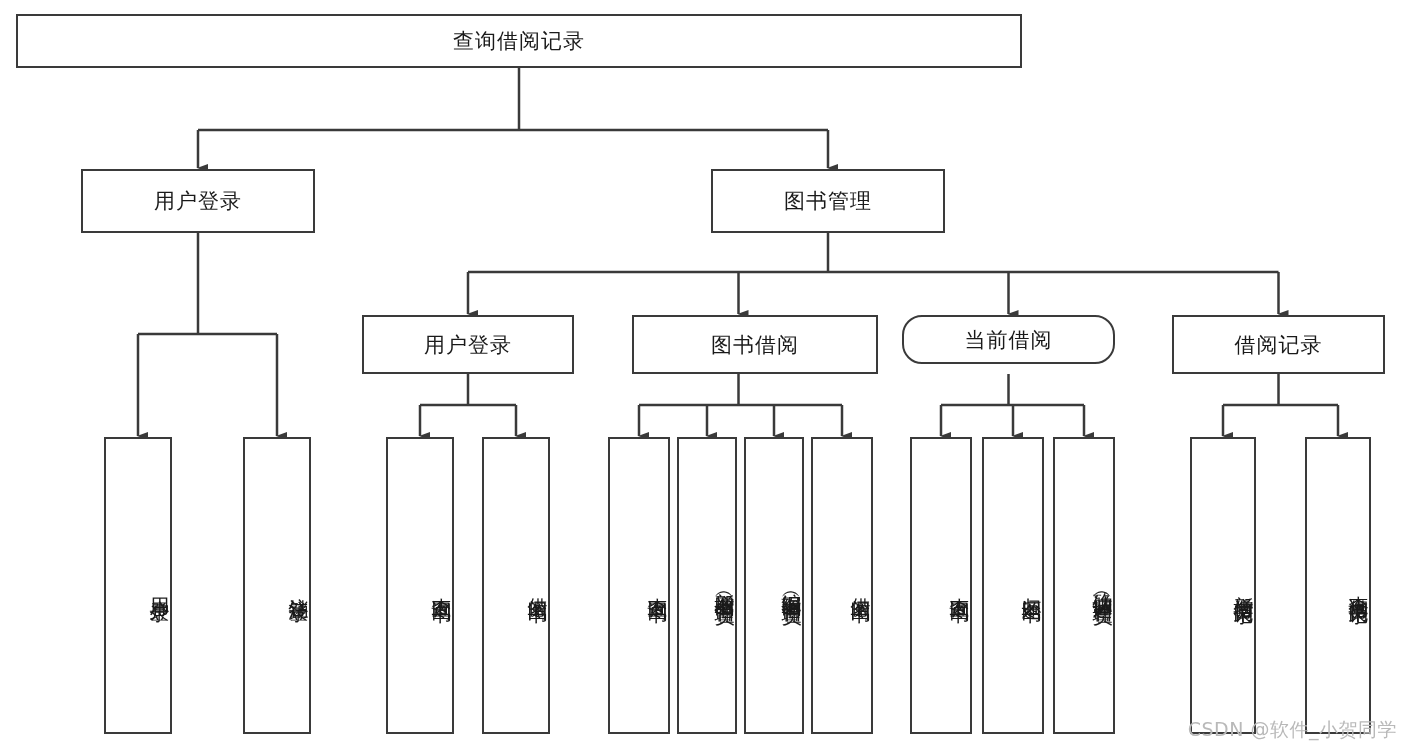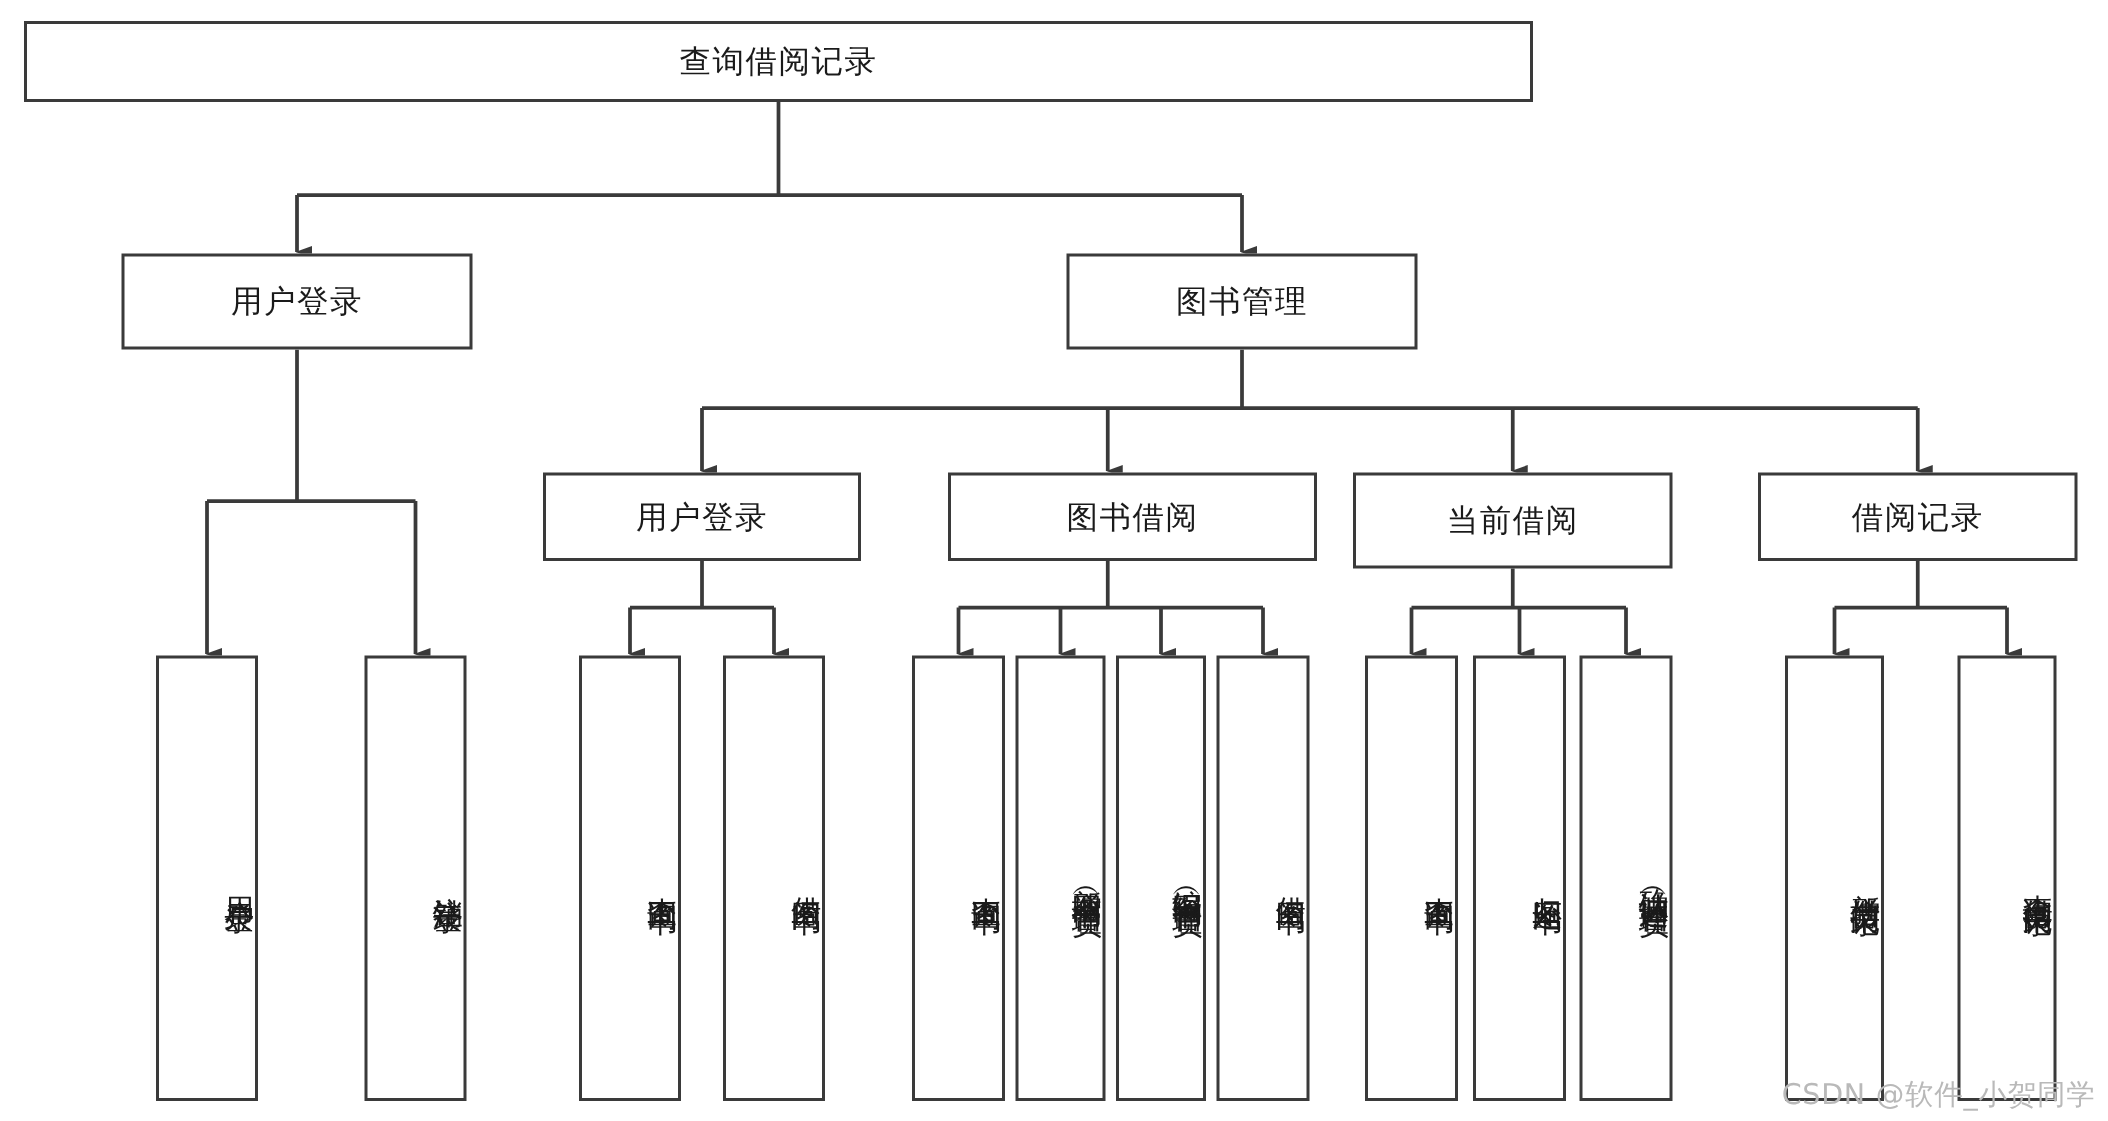--- a/index.html
+++ b/index.html
@@ -122,21 +122,21 @@
       </div>
       <div class="node-box horizontal" style="left: 711px; top: 169px; width: 234px; height: 64px;">
         <span class="node-label">图书管理</span>
       </div>
       <div class="node-box horizontal" style="left: 362px; top: 315px; width: 212px; height: 59px;">
         <span class="node-label">用户登录</span>
       </div>
       <div class="node-box horizontal" style="left: 632px; top: 315px; width: 246px; height: 59px;">
         <span class="node-label">图书借阅</span>
       </div>
-      <div class="node-box horizontal" style="left: 902px; top: 315px; width: 213px; height: 64px;">
+      <div class="node-box horizontal" style="left: 902px; top: 315px; width: 213px; height: 49px; border-radius: 20px;">
         <span class="node-label">当前借阅</span>
       </div>
       <div class="node-box horizontal" style="left: 1172px; top: 315px; width: 213px; height: 59px;">
         <span class="node-label">借阅记录</span>
       </div>
       <div class="node-box vertical" style="left: 104px; top: 437px; width: 68px; height: 297px;">
         <span class="node-label">用户登录</span>
       </div>
       <div class="node-box vertical" style="left: 243px; top: 437px; width: 68px; height: 297px;">
         <span class="node-label">注销登录</span>

